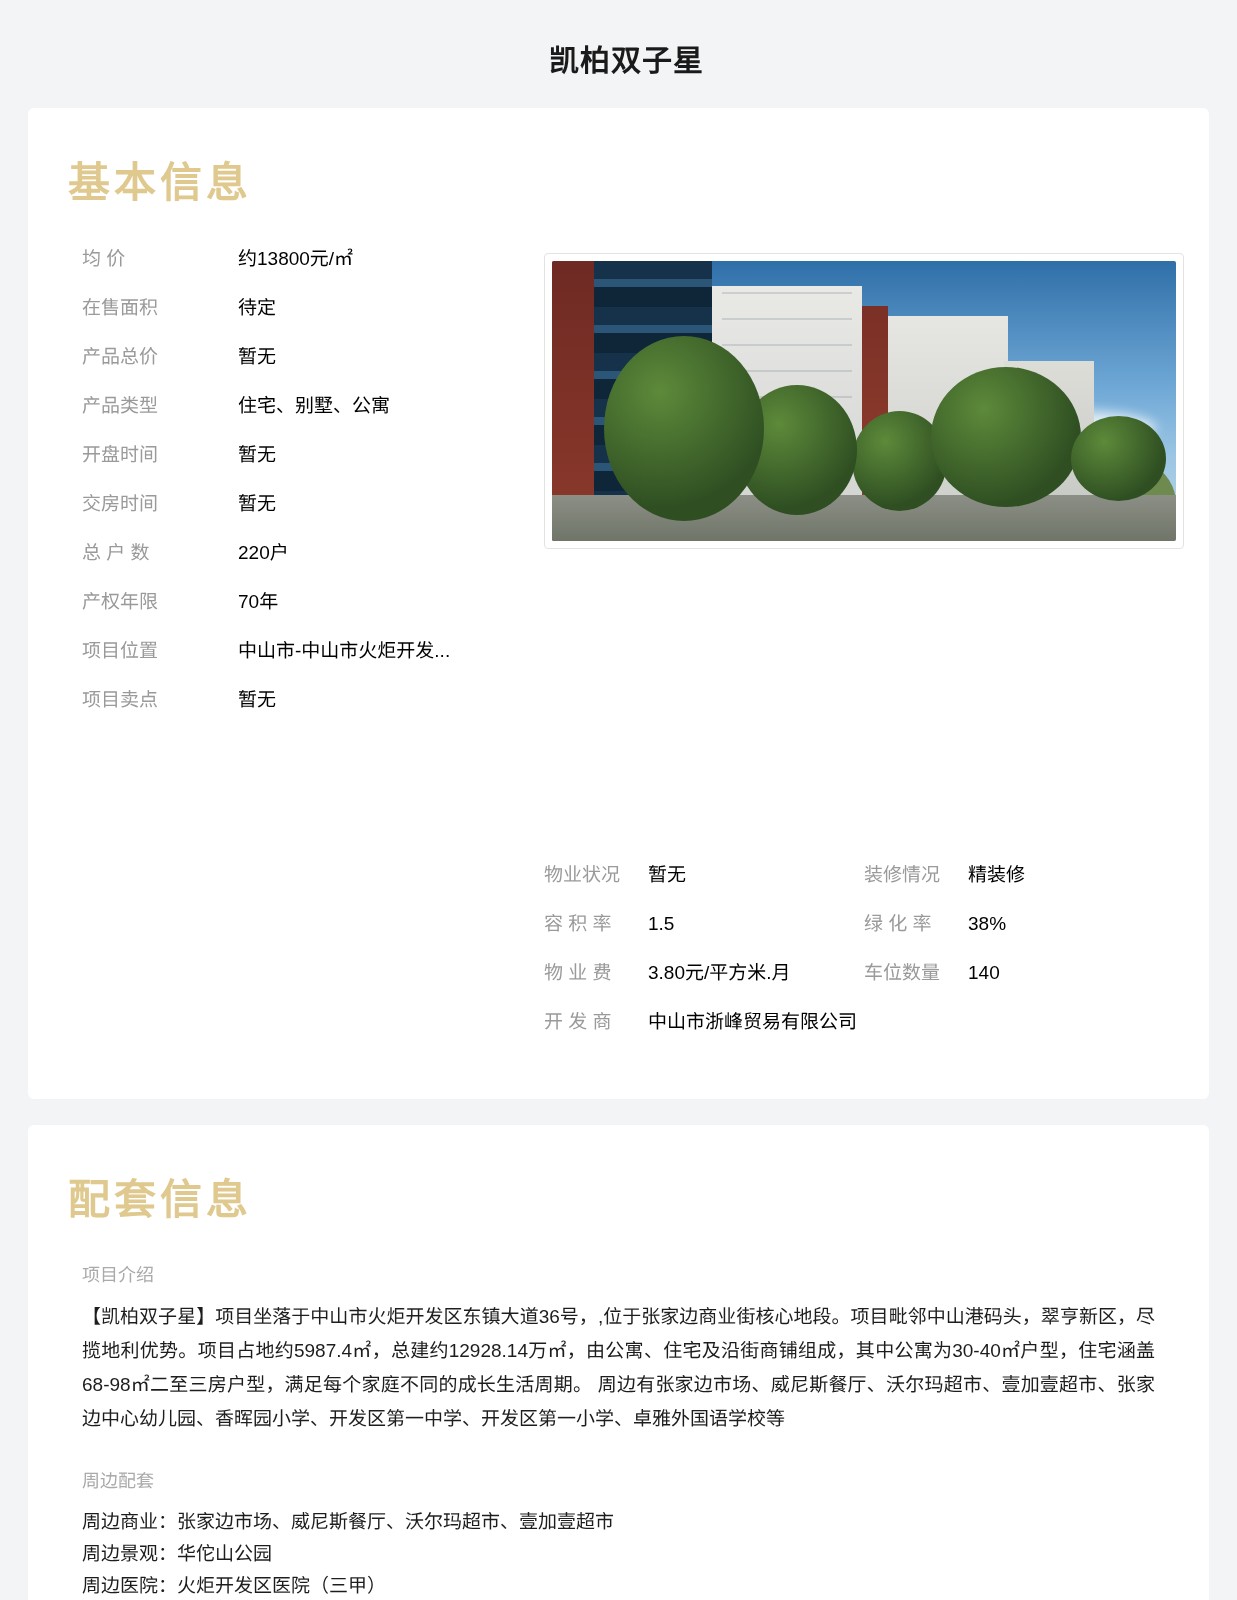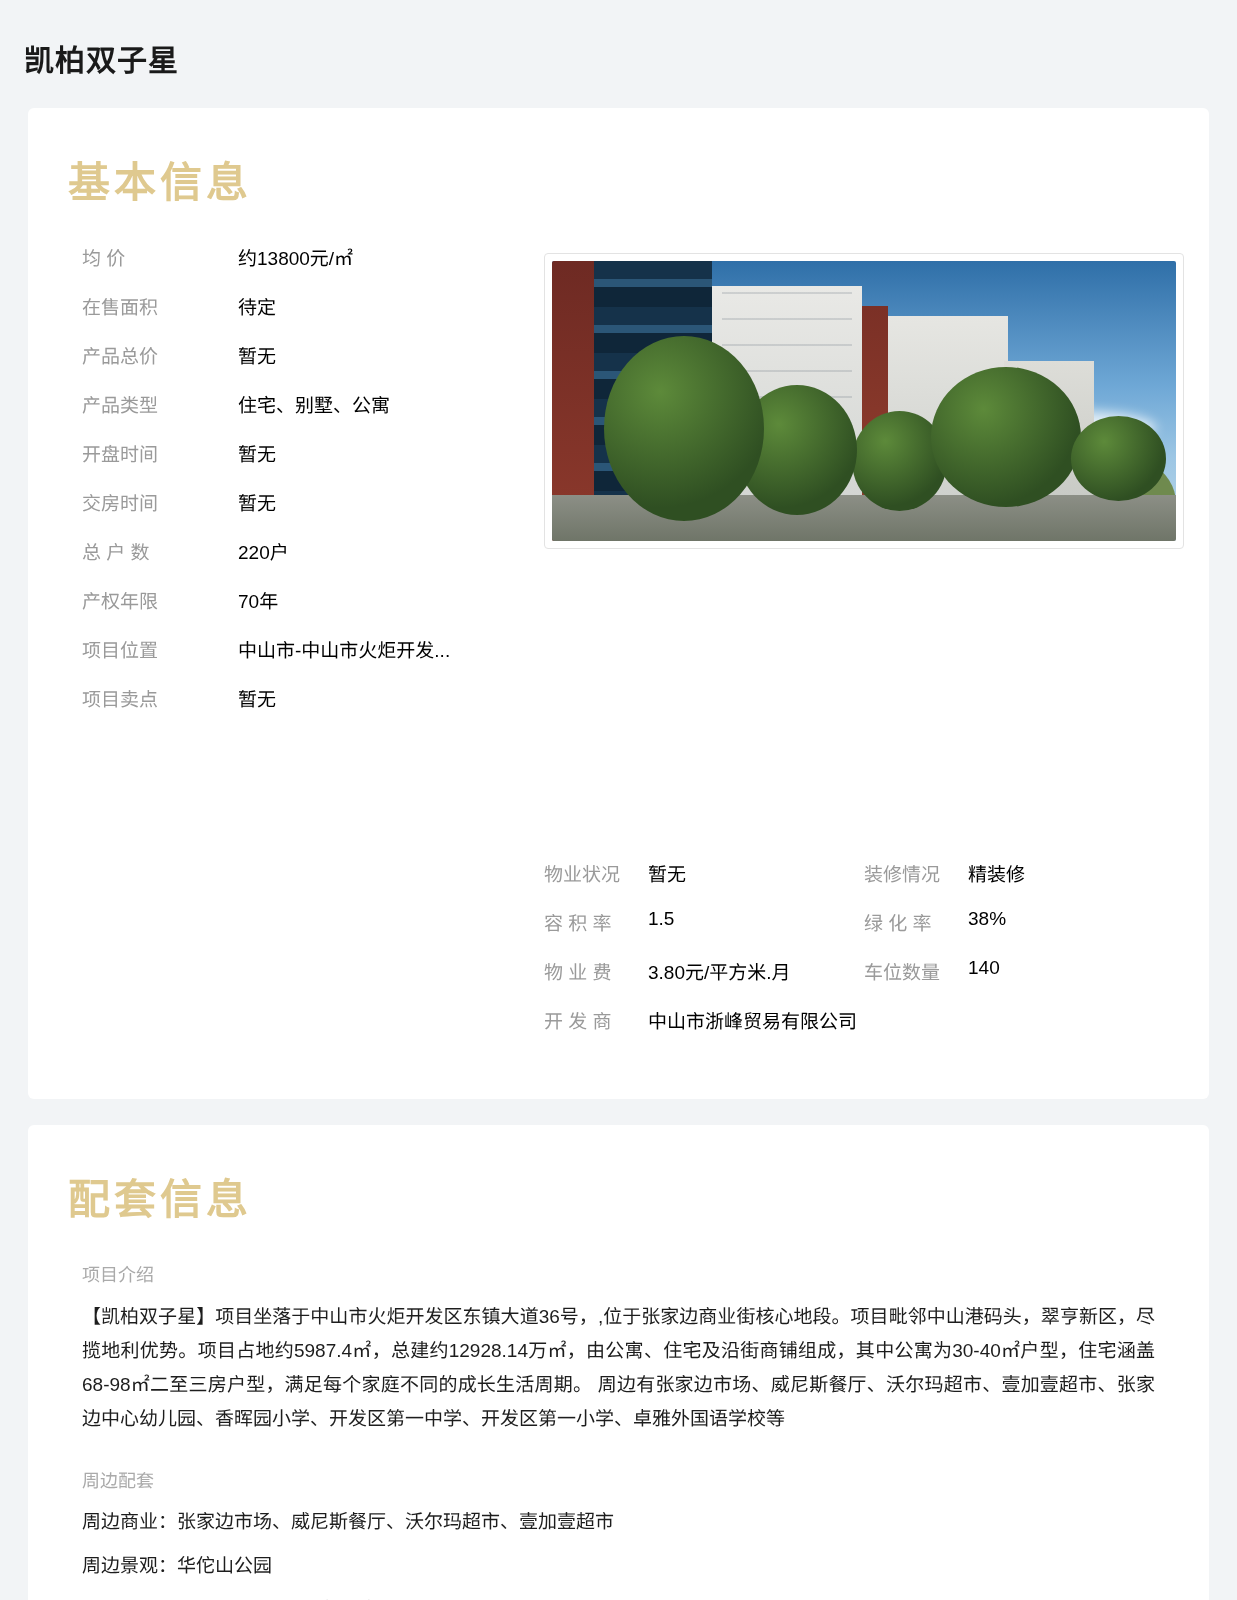--- a/index.html
+++ b/index.html
@@ -11,22 +11,23 @@
   }
   body {
     width: 1237px;
     min-height: 1600px;
   }
 
   .page-title {
     font-size: 30px;
     font-weight: bold;
     color: #1a1a1a;
-    padding: 36px 0 28px 24px;
+    padding: 36px 0 28px 16px;
     letter-spacing: 1px;
+    text-align: center;
   }
 
   .card {
     background: #ffffff;
     margin: 0 28px 26px 28px;
     border-radius: 6px;
     padding: 40px 36px 44px 36px;
   }
 
   .section-title {
@@ -164,21 +165,21 @@
   .right-grid {
     margin-top: 310px;
   }
   .right-row {
     display: flex;
     margin-bottom: 22px;
     font-size: 19px;
   }
   .cell {
     display: flex;
-    align-items: flex-start;
+    align-items: flex-end;
   }
   .cell.c1 { width: 320px; flex: none; }
   .cell.c2 { flex: 1; }
   .cell .spec-label { width: 92px; }
   .cell .spec-value { margin-left: 12px; max-width: 260px; }
 
   
   .sub-label {
     color: #aaaaaa;
     font-size: 18px;
@@ -188,21 +189,21 @@
     color: #1d1d1d;
     font-size: 19px;
     line-height: 34px;
     margin: 0 18px 30px 18px;
     text-align: justify;
   }
   .list-line {
     color: #1d1d1d;
     font-size: 19px;
     line-height: 32px;
-    margin: 12px 18px;
+    margin: 0 18px;
   }
 </style>
 </head>
 <body>
 
 <div class="page-title">凯柏双子星</div>
 
 <div class="card">
   <div class="section-title">基本信息</div>
 

